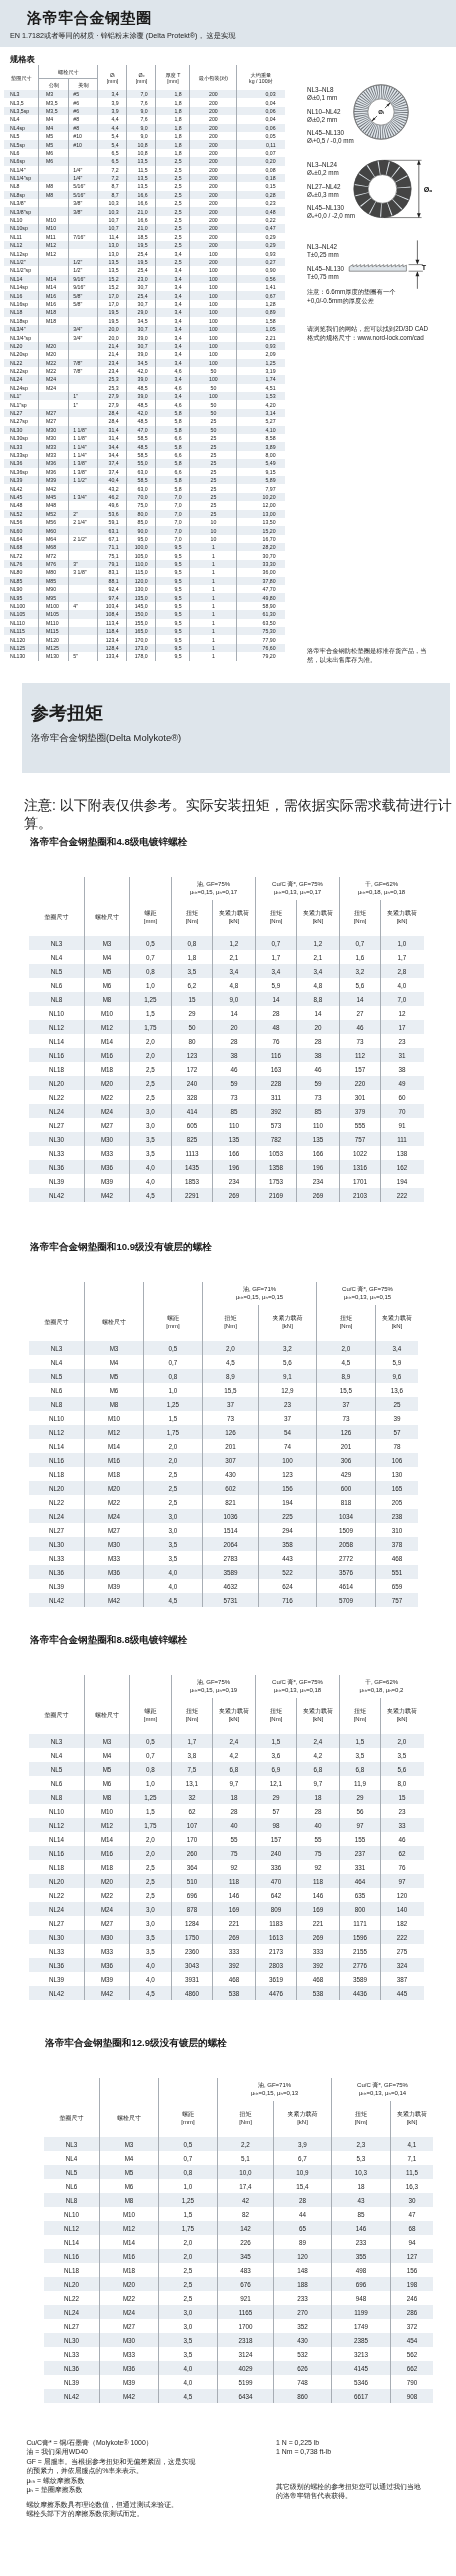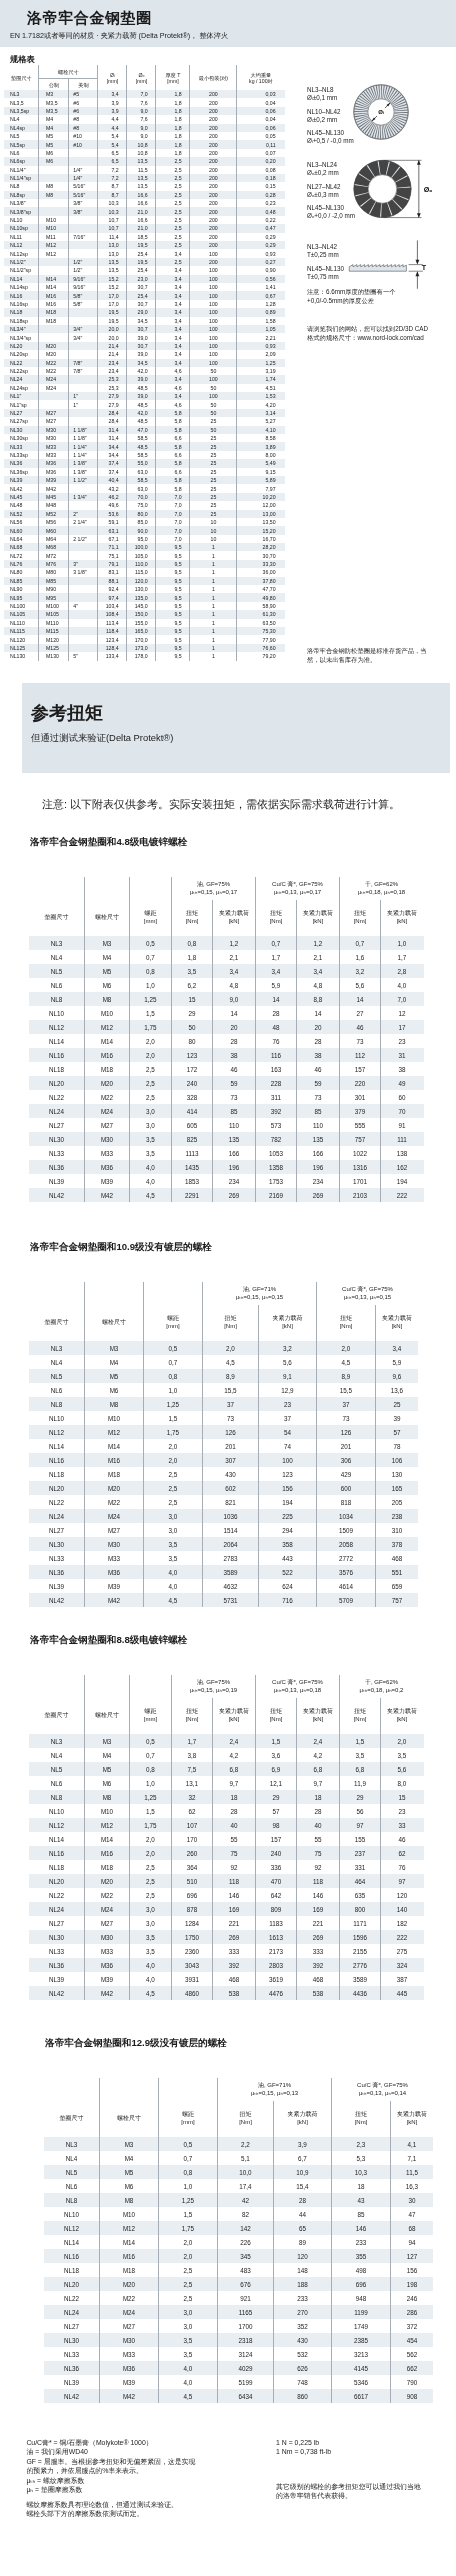--- a/index.html
+++ b/index.html
@@ -40,40 +40,40 @@
   .spec-body .tcell:nth-child(6){justify-content:flex-end;padding-right:7.7px;}
   .spec-body .tcell:nth-child(8){justify-content:flex-end;padding-right:8.8px;}
   
   .callout{font-size:6.3px;line-height:8.3px;}
   .callout .line.blank{height:5px;}
   .note{font-size:6.3px;line-height:8.8px;}
   
   .torque-box{left:22px;top:683px;width:428px;height:90px;background:var(--band);}
   .torque-title{left:31px;top:701px;font-size:18px;font-weight:bold;}
   .torque-subtitle{left:31px;top:732px;font-size:9.4px;}
-  .intro-note{left:42px;top:797px;font-size:11px;}
+  .intro-note{left:24px;top:797px;font-size:14px;}
   .tt{width:396px;}
   .tt-title{position:absolute;left:1.1px;top:0;font-size:9.6px;font-weight:bold;}
   .thead{position:absolute;left:0;top:41px;display:grid;grid-template-rows:23px 36px;font-size:6px;}
   .thead > div{display:flex;align-items:center;justify-content:center;text-align:center;white-space:pre-line;line-height:7.7px;}
   .tbody{position:absolute;left:0;top:100px;}
   .tbody .trow{display:grid;height:14px;align-items:center;font-size:6.3px;}
   .grid9{grid-template-columns:55px 45px 42px 41px 43px 41px 43px 41px 43px;width:395px;}
   .grid7{grid-template-columns:55px 59px 59px 56px 58px 59px 43px;width:389px;}
   
   .foot{font-size:6.9px;line-height:9.4px;}
   .foot .line.blank{height:5.5px;}
   svg text{font-family:"Liberation Sans","DejaVu Sans",sans-serif;}
 </style>
 </head>
 <body>
 
 <div class="abs header-band"></div>
 <div class="abs page-title">洛帝牢合金钢垫圈</div>
-<div class="abs page-subtitle">EN 1.7182或者等同的材质 · 夹紧力载荷 (Delta Protekt®)， 整体淬火</div>
+<div class="abs page-subtitle">EN 1.7182或者等同的材质 · 锌铝粉末涂覆 (Delta Protekt®)， 这是实现</div>
 <div class="abs spec-heading">规格表</div>
 
 <div class="abs grid-spec spec-head">
   <div class="sh" style="grid-row:1/3">垫圈尺寸</div>
   <div class="sh bl bolt-group" style="grid-column:2/4">螺栓尺寸</div>
   <div class="sh bl" style="grid-row:1/3;grid-column:4">Øᵢ
 [mm]</div>
   <div class="sh bl" style="grid-row:1/3;grid-column:5">Øₒ
 [mm]</div>
   <div class="sh bl" style="grid-row:1/3;grid-column:6">厚度 T
@@ -838,21 +838,21 @@
     <div class="line">请浏览我们的网站，您可以找到2D/3D CAD</div>
     <div class="line">格式的规格尺寸：www.nord-lock.com/cad</div>
   </div>
 <div class="abs note" style="left:307px;top:647px">
     <div class="line">洛帝牢合金钢防松垫圈是标准存货产品，当</div>
     <div class="line">然，以未出售库存为准。</div>
   </div>
 
 <div class="abs torque-box"></div>
 <div class="abs torque-title">参考扭矩</div>
-<div class="abs torque-subtitle">但通过测试来验证(Delta Protekt®)</div>
+<div class="abs torque-subtitle">洛帝牢合金钢垫圈(Delta Molykote®)</div>
 <div class="abs intro-note">注意: 以下附表仅供参考。实际安装扭矩，需依据实际需求载荷进行计算。</div>
 
 <div class="abs tt" style="left:29px;top:836px;height:369px">
   <div class="tt-title">洛帝牢合金钢垫圈和4.8级电镀锌螺栓</div>
   <div class="thead grid9">
       <div class=""></div>
       <div class="bl"></div>
       <div class="bl"></div>
       <div class="bl" style="grid-column: span 2;">油, GF=75%
 μₜₕ=0,15, μₕ=0,17</div>

